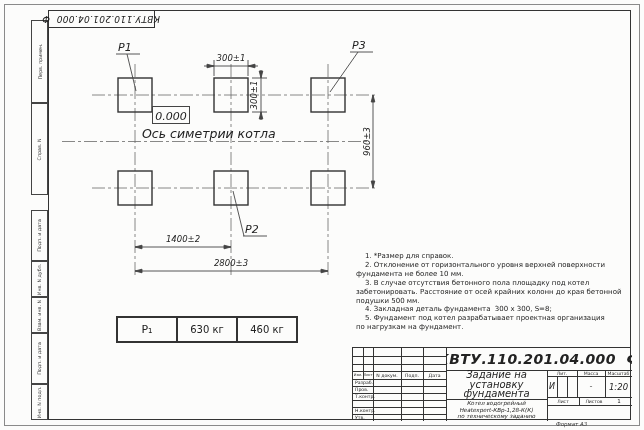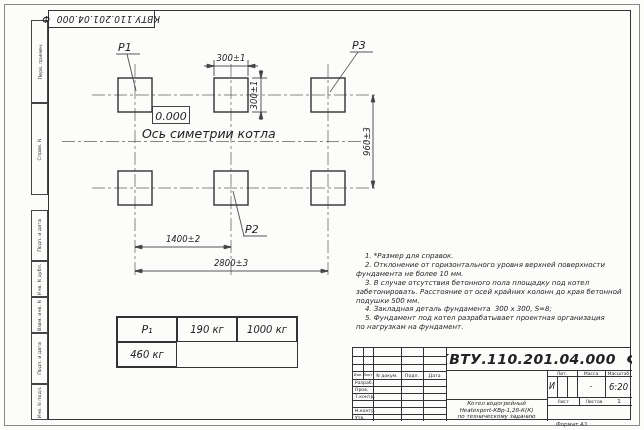--- a/index.html
+++ b/index.html
@@ -5,23 +5,23 @@
   html,body{margin:0;padding:0}
   body{width:644px;height:430px;position:relative;background:#fcfcfb;overflow:hidden;
        font-family:"DejaVu Sans",sans-serif;color:#222}
   .abs{position:absolute;box-sizing:border-box}
   .outer{left:4px;top:4px;width:636px;height:422px;border:1px solid #8a8a8a}
   .frame{left:48px;top:10px;width:583px;height:410px;border:1.6px solid #333}
   .strip{left:31px;width:17px;border:1px solid #444;display:flex;align-items:center;justify-content:center;background:#fcfcfb}
   .strip span{transform:rotate(-90deg);white-space:nowrap;font-size:4.8px;color:#333}
   .stamp{left:48px;top:10px;width:107px;height:18px;border:1.4px solid #333;display:flex;align-items:center;justify-content:center;background:#fcfcfb}
   .stamp span{transform:rotate(180deg);font-style:italic;font-size:9px;white-space:pre;letter-spacing:.3px}
-  .notes{left:356px;top:252px;width:278px;font-style:italic;font-size:7px;line-height:8.9px;white-space:pre-wrap}
+  .notes{left:356px;top:252px;width:278px;font-size:7px;line-height:8.9px;white-space:pre-wrap}
   .ltable{left:116px;top:316px;display:grid;grid-template-columns:60px 60px 60px;grid-auto-rows:25px;border:1.4px solid #333}
-  .ltable div{border:.8px solid #333;display:flex;align-items:center;justify-content:center;font-style:italic}
+  .ltable div{border:.8px solid #333;display:flex;align-items:center;justify-content:center;}
   .ltable .hd{font-size:11px}
   .ltable .vv{font-size:10px}
   .tb{left:352px;top:347px;width:279px;height:73px;border:1.5px solid #333;background:#fcfcfb}
   .tb .vl{position:absolute;width:1px;background:#333}
   .tb .hl{position:absolute;height:1px;background:#333}
   .tb .lab{position:absolute;font-size:4.6px;color:#222;display:flex;align-items:center;justify-content:center;overflow:hidden}
   .tb .left{justify-content:flex-start;padding-left:2px}
   .tb .it{font-style:italic}
   .docnum{left:93px;top:0;width:186px;height:22px;font-size:14px!important;font-weight:600;font-style:italic;white-space:pre;letter-spacing:.4px}
   .title{left:93px;top:22px;width:101px;height:29px;font-size:10px!important;font-style:italic;white-space:pre-line;text-align:center;line-height:9.6px}
@@ -146,22 +146,21 @@
 фундамента не более 10 мм.
     3. В случае отсутствия бетонного пола площадку под котел
 забетонировать. Расстояние от осей крайних колонн до края бетонной
 подушки 500 мм.
     4. Закладная деталь фундамента  300 x 300, S=8;
     5. Фундамент под котел разрабатывает проектная организация
 по нагрузкам на фундамент.</div>
 
 <div class="abs ltable">
   <div class="hd">P₁</div>
-  <div class="vv">190 кг</div>
-  <div class="vv">1000 кг</div>
+  <div class="vv">630 кг</div>
   <div class="vv">460 кг</div>
 </div>
 
 <div class="abs tb">
 
   <div class="vl" style="left:93px;top:0;height:73px"></div>
   <div class="vl" style="left:10px;top:0;height:31px"></div>
   <div class="vl" style="left:20px;top:0;height:73px"></div>
   <div class="vl" style="left:48px;top:0;height:73px"></div>
   <div class="vl" style="left:70px;top:0;height:73px"></div>
@@ -192,28 +191,31 @@
   <div class="lab" style="left:48px;top:23px;width:22px;height:8px">Подп.</div>
   <div class="lab" style="left:70px;top:23px;width:23px;height:8px">Дата</div>
 
   <div class="lab left" style="left:0;top:31px;width:20px;height:7px">Разраб.</div>
   <div class="lab left" style="left:0;top:38px;width:20px;height:7px">Пров.</div>
   <div class="lab left" style="left:0;top:45px;width:20px;height:7px">Т.контр.</div>
   <div class="lab left" style="left:0;top:59px;width:20px;height:7px">Н.контр.</div>
   <div class="lab left" style="left:0;top:66px;width:20px;height:7px">Утв.</div>
 
   <div class="lab docnum">КВТУ.110.201.04.000  Ф</div>
+  <div class="lab title">Задание на
+установку
+фундамента</div>
   <div class="lab subtitle">Котел водогрейный
 Heatexpert-КВр-1,28-К(К)
 по техническому заданию</div>
   <div class="lab" style="left:194px;top:22px;width:30px;height:6px">Лит.</div>
   <div class="lab" style="left:224px;top:22px;width:28px;height:6px">Масса</div>
   <div class="lab" style="left:252px;top:22px;width:27px;height:6px">Масштаб</div>
   <div class="lab it" style="left:194px;top:28px;width:10px;height:21px;font-size:8px">И</div>
   <div class="lab it" style="left:224px;top:28px;width:28px;height:21px;font-size:8px">-</div>
-  <div class="lab it" style="left:252px;top:28px;width:27px;height:21px;font-size:8.5px">6:20</div>
+  <div class="lab it" style="left:252px;top:28px;width:27px;height:21px;font-size:8.5px">1:20</div>
   <div class="lab" style="left:194px;top:49px;width:32px;height:8px">Лист</div>
   <div class="lab" style="left:228px;top:49px;width:26px;height:8px">Листов</div>
   <div class="lab" style="left:258px;top:49px;width:16px;height:8px;font-size:5.5px">1</div>
 
 </div>
 
 <div class="abs fmt">Формат А3</div>
 
 </body></html>

